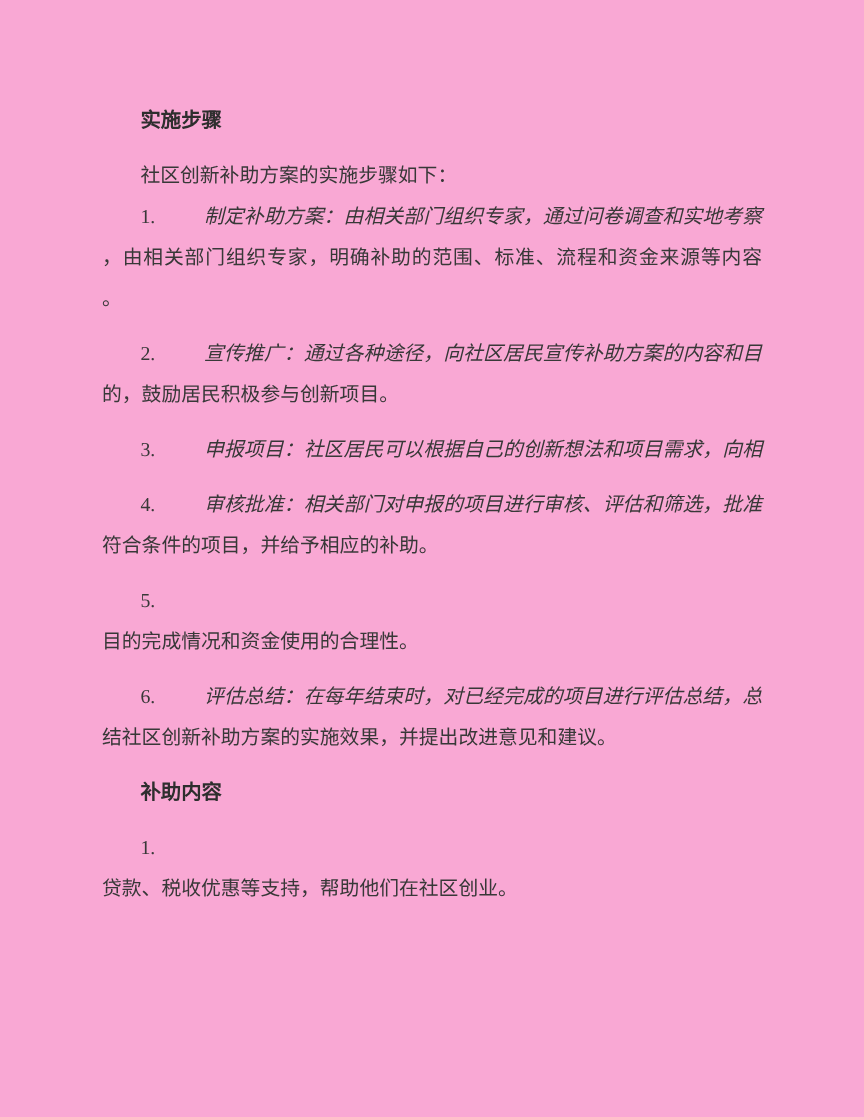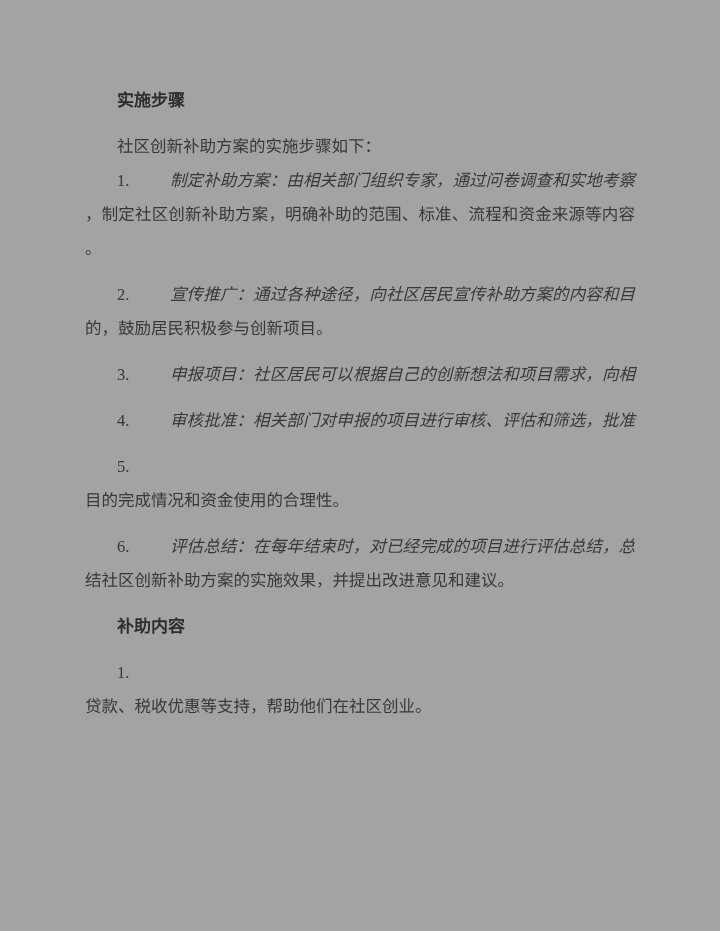--- a/index.html
+++ b/index.html
@@ -5,21 +5,21 @@
   html, body {
     margin: 0;
     padding: 0;
     background: #ffffff;
   }
   .page {
     position: relative;
     width: 720px;
     height: 931px;
     margin: 0 auto;
-    background: #a3a3a3;
+    background: #f9a8d4;
     box-sizing: border-box;
     padding: 84px 85px 0 85px;
     color: #383838;
     font-family: "Liberation Serif", "DejaVu Serif", serif;
     font-size: 16.5px;
     overflow: hidden;
   }
   .heading {
     margin: 0 0 12px 0;
     padding-left: 32px;
@@ -72,21 +72,21 @@
 
   <h2 class="heading">实施步骤</h2>
 
   <p class="line firstline para">社区创新补助方案的实施步骤如下：</p>
 
   <section class="para">
     <p class="line listfirst">
       <span class="num">1.</span>
       <span class="txt full">制定补助方案：由相关部门组织专家，通过问卷调查和实地考察</span>
     </p>
-    <p class="line cont full">，制定社区创新补助方案，明确补助的范围、标准、流程和资金来源等内容</p>
+    <p class="line cont full">，由相关部门组织专家，明确补助的范围、标准、流程和资金来源等内容</p>
     <p class="line cont">。</p>
   </section>
 
   <section class="para">
     <p class="line listfirst">
       <span class="num">2.</span>
       <span class="txt full">宣传推广：通过各种途径，向社区居民宣传补助方案的内容和目</span>
     </p>
     <p class="line cont">的，鼓励居民积极参与创新项目。</p>
   </section>
@@ -96,20 +96,21 @@
       <span class="num">3.</span>
       <span class="txt full">申报项目：社区居民可以根据自己的创新想法和项目需求，向相</span>
     </p>
   </section>
 
   <section class="para">
     <p class="line listfirst">
       <span class="num">4.</span>
       <span class="txt full">审核批准：相关部门对申报的项目进行审核、评估和筛选，批准</span>
     </p>
+    <p class="line cont">符合条件的项目，并给予相应的补助。</p>
   </section>
 
   <section class="para">
     <p class="line listfirst">
       <span class="num">5.</span>
     </p>
     <p class="line cont">目的完成情况和资金使用的合理性。</p>
   </section>
 
   <section class="para">

